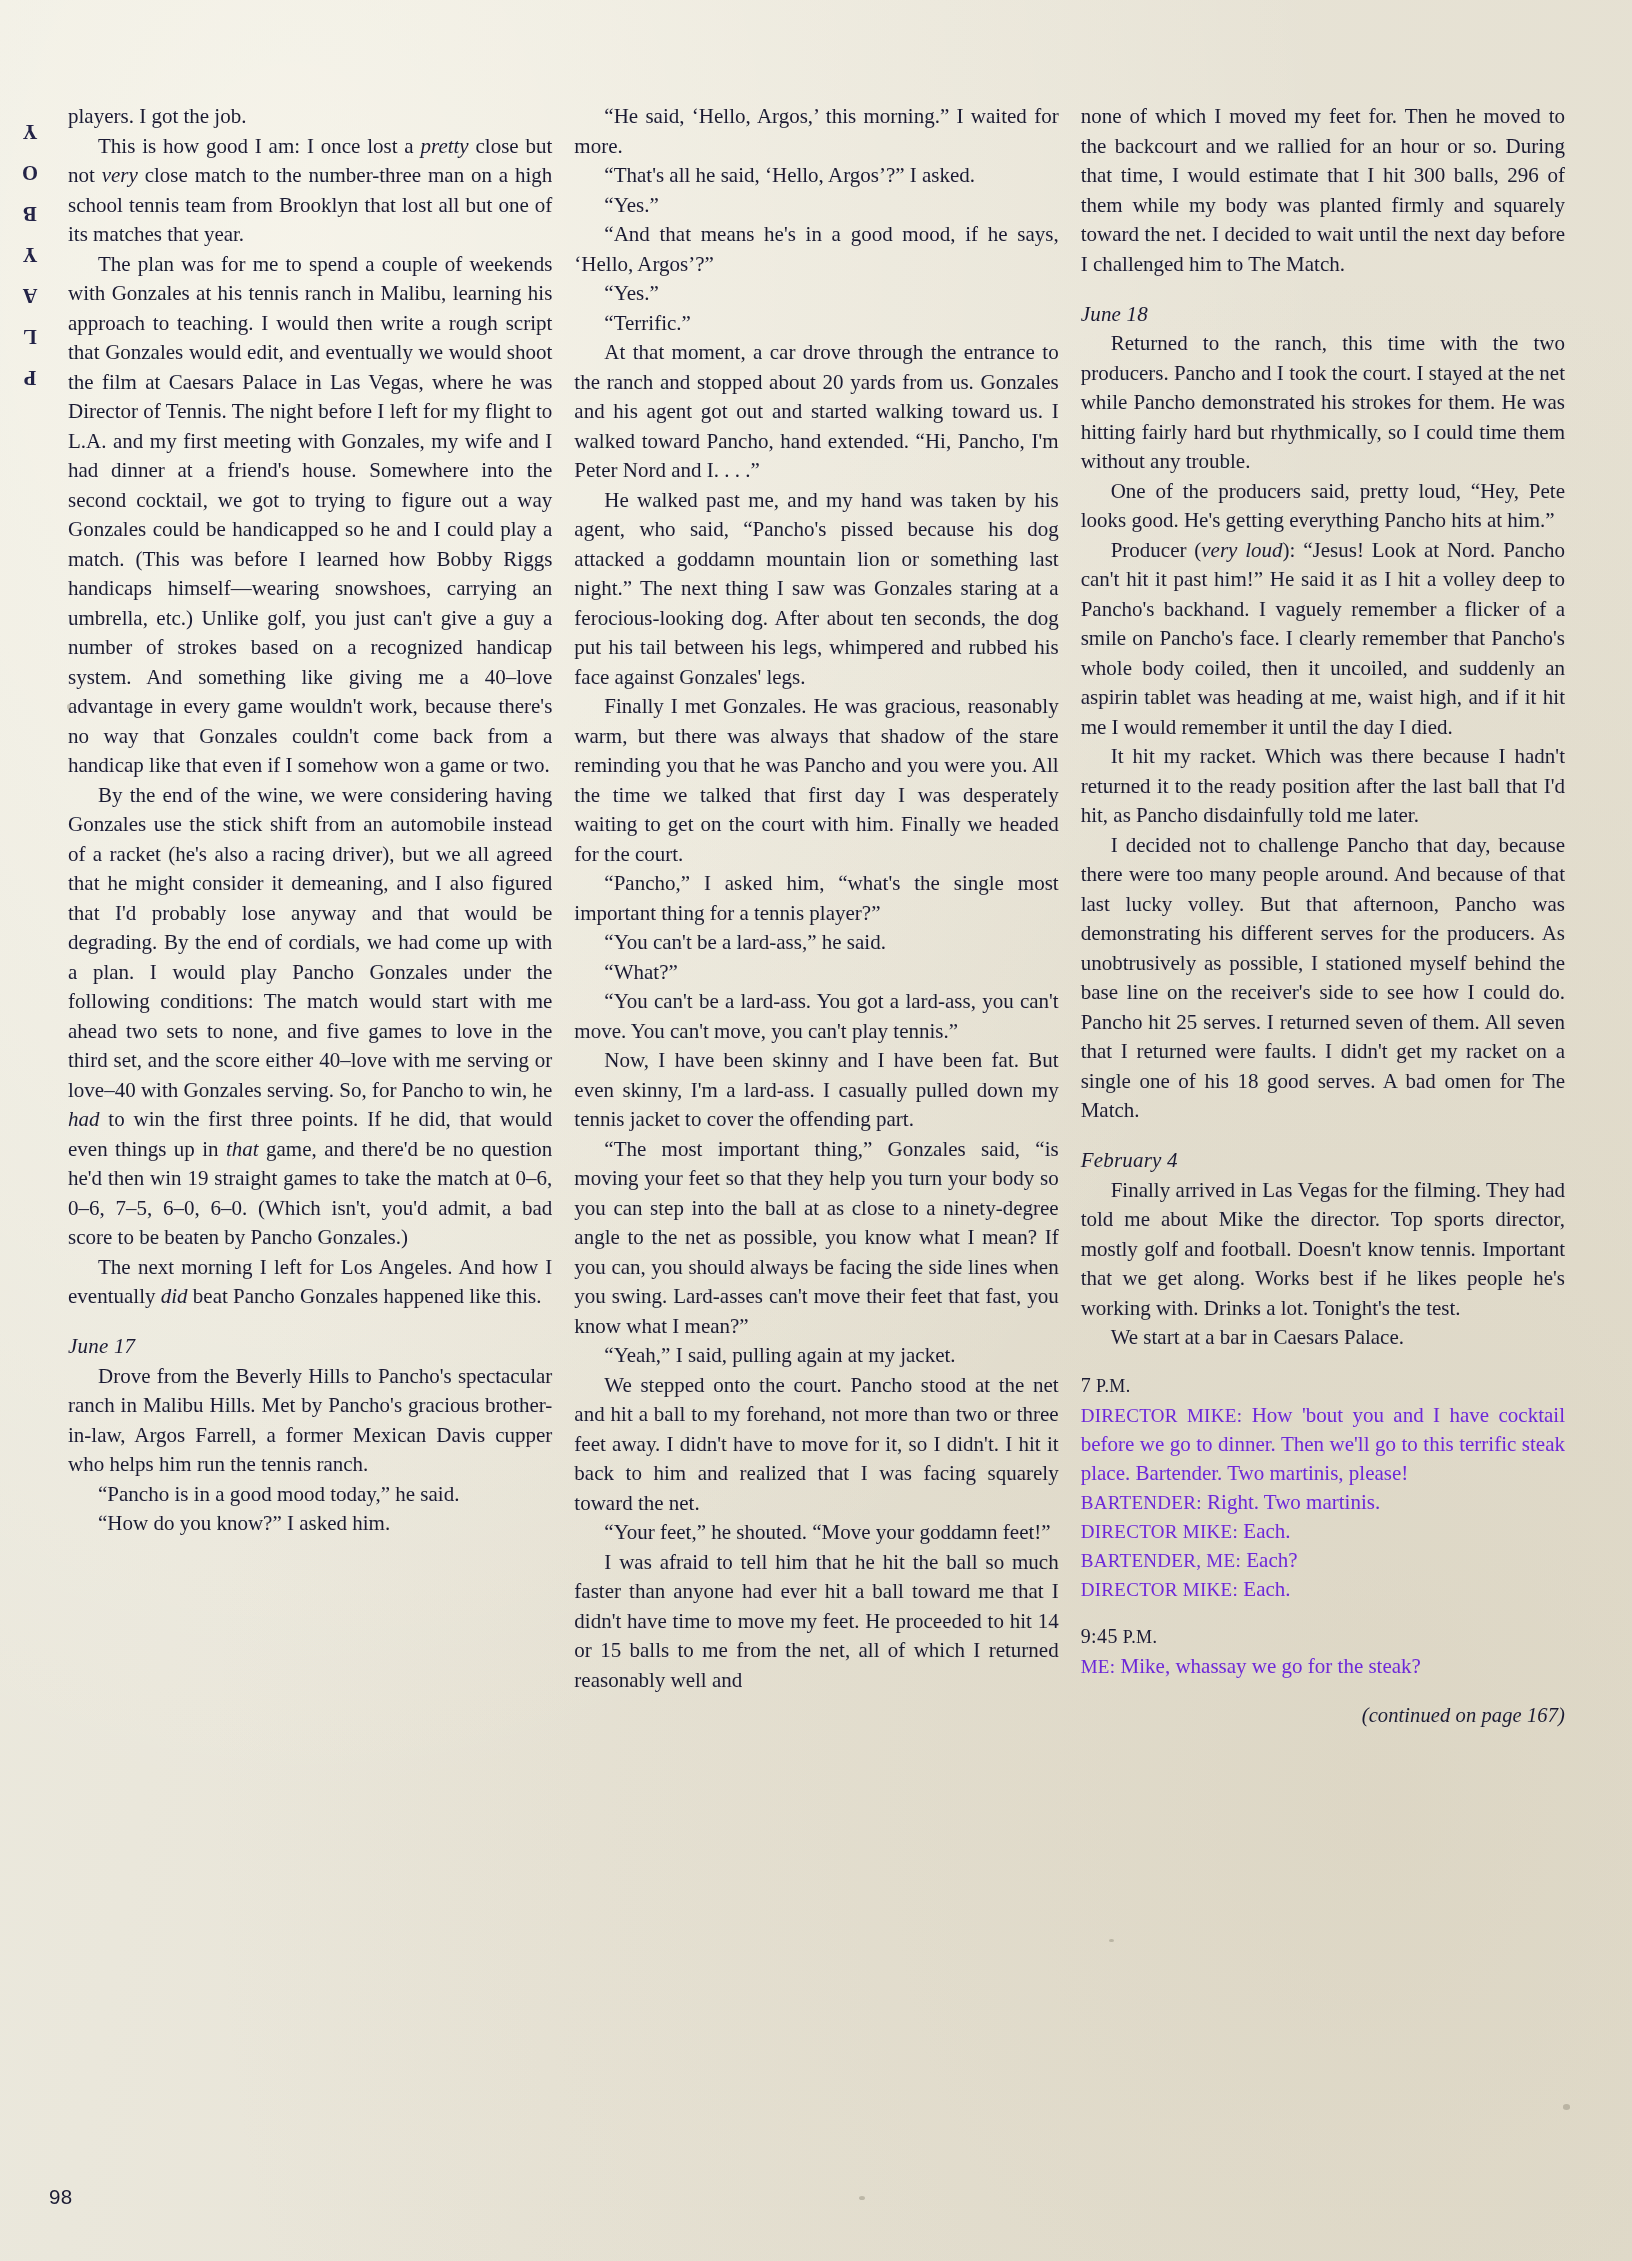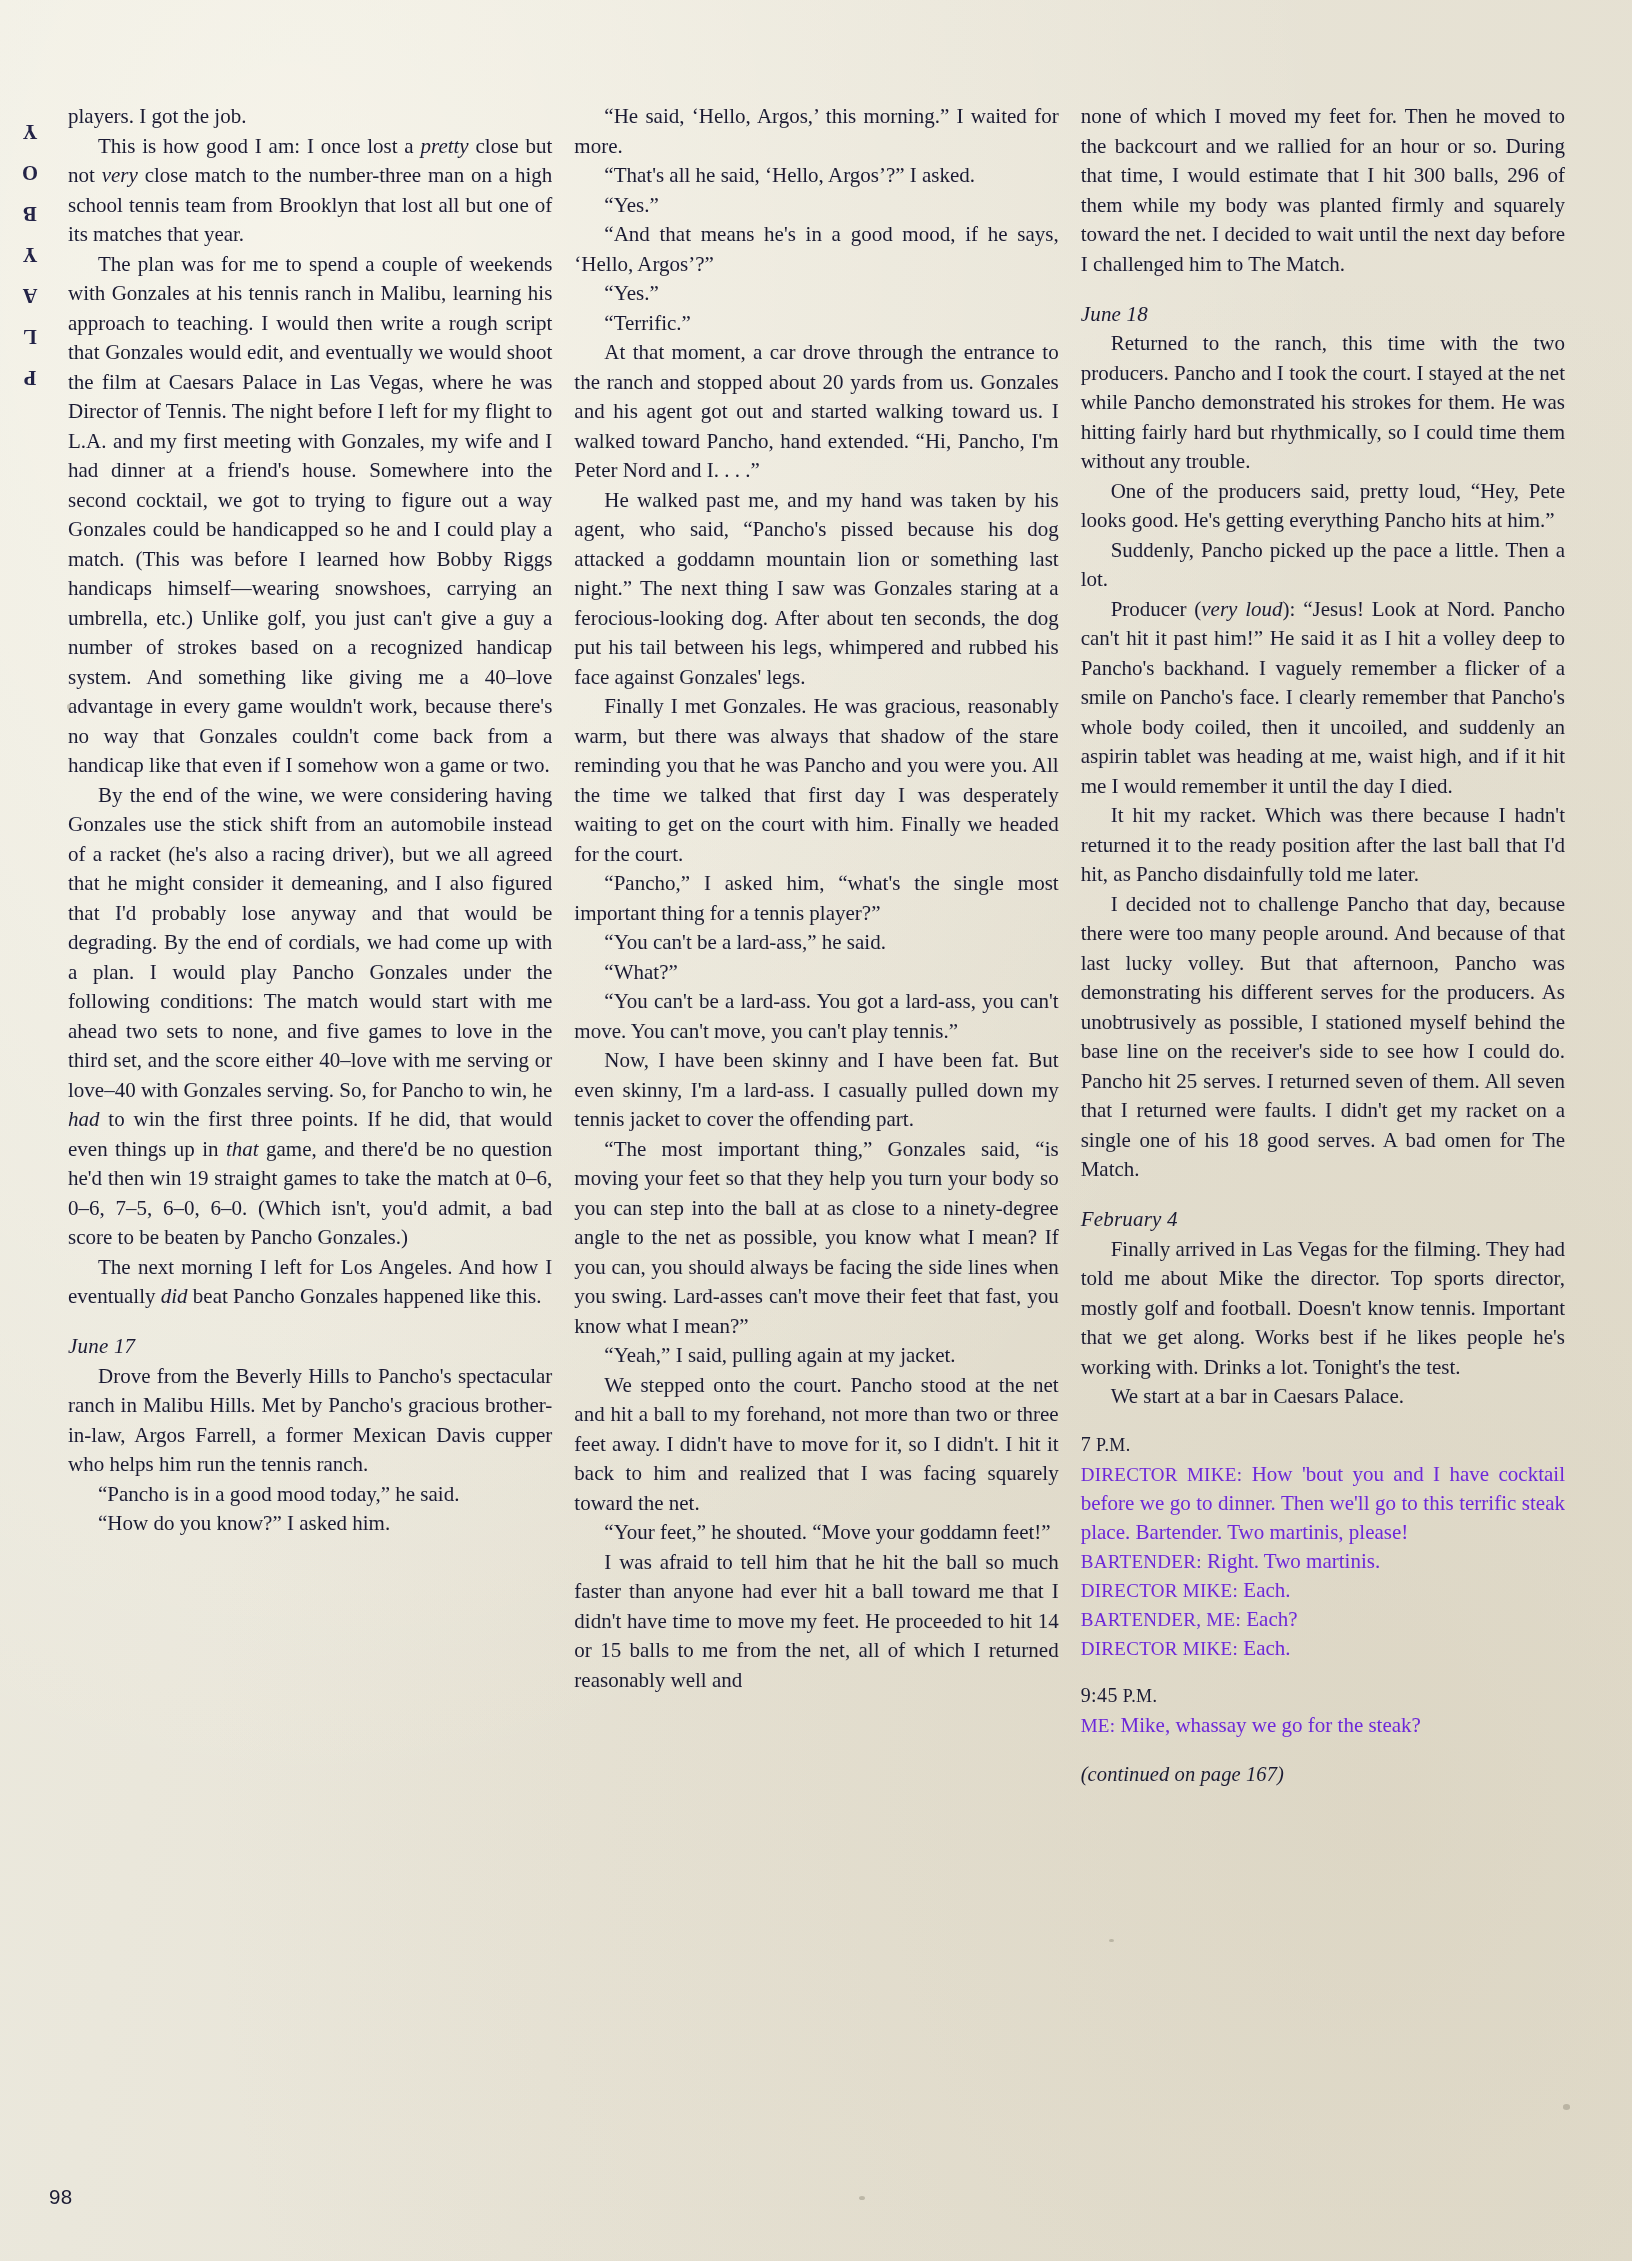--- a/index.html
+++ b/index.html
@@ -112,20 +112,21 @@
     left: 49px;
     bottom: 52px;
     font-size: 20.5px;
     font-family: "Liberation Sans", sans-serif;
     color: #1b1b33;
     letter-spacing: 0.3px;
   }
 
   #continued {
     margin-top: 20.5px;
+    text-align: right;
     font-style: italic;
     font-size: 20.5px;
     line-height: 29px;
     color: #1b1b33;
     letter-spacing: 0.1px;
   }
 
   
   .speck { position:absolute; background:#8e8a78; border-radius:50%; opacity:.45; }
 </style>
@@ -169,21 +170,20 @@
         <p class="body">“Yeah,” I said, pulling again at my jacket.</p>
         <p class="body">We stepped onto the court. Pancho stood at the net and hit a ball to my forehand, not more than two or three feet away. I didn't have to move for it, so I didn't. I hit it back to him and realized that I was facing squarely toward the net.</p>
         <p class="body">“Your feet,” he shouted. “Move your goddamn feet!”</p>
         <p class="body">I was afraid to tell him that he hit the ball so much faster than anyone had ever hit a ball toward me that I didn't have time to move my feet. He proceeded to hit 14 or 15 balls to me from the net, all of which I returned reasonably well and</p>
       </div>
     <div class="column">
       <p class="body noindent">none of which I moved my feet for. Then he moved to the backcourt and we rallied for an hour or so. During that time, I would estimate that I hit 300 balls, 296 of them while my body was planted firmly and squarely toward the net. I decided to wait until the next day before I challenged him to The Match.</p>
         <h3 class="daterule">June 18</h3>
         <p class="body">Returned to the ranch, this time with the two producers. Pancho and I took the court. I stayed at the net while Pancho demonstrated his strokes for them. He was hitting fairly hard but rhythmically, so I could time them without any trouble.</p>
         <p class="body">One of the producers said, pretty loud, “Hey, Pete looks good. He's getting everything Pancho hits at him.”</p>
-        <p class="body">Suddenly, Pancho picked up the pace a little. Then a lot.</p>
         <p class="body">Producer (<em>very loud</em>): “Jesus! Look at Nord. Pancho can't hit it past him!” He said it as I hit a volley deep to Pancho's backhand. I vaguely remember a flicker of a smile on Pancho's face. I clearly remember that Pancho's whole body coiled, then it uncoiled, and suddenly an aspirin tablet was heading at me, waist high, and if it hit me I would remember it until the day I died.</p>
         <p class="body">It hit my racket. Which was there because I hadn't returned it to the ready position after the last ball that I'd hit, as Pancho disdainfully told me later.</p>
         <p class="body">I decided not to challenge Pancho that day, because there were too many people around. And because of that last lucky volley. But that afternoon, Pancho was demonstrating his different serves for the producers. As unobtrusively as possible, I stationed myself behind the base line on the receiver's side to see how I could do. Pancho hit 25 serves. I returned seven of them. All seven that I returned were faults. I didn't get my racket on a single one of his 18 good serves. A bad omen for The Match.</p>
         <h3 class="daterule">February 4</h3>
         <p class="body">Finally arrived in Las Vegas for the filming. They had told me about Mike the director. Top sports director, mostly golf and football. Doesn't know tennis. Important that we get along. Works best if he likes people he's working with. Drinks a lot. Tonight's the test.</p>
         <p class="body">We start at a bar in Caesars Palace.</p>
         <p class="timestamp"><span class="num">7</span> <span>P.M.</span></p>
         <p class="script"><span class="speaker">DIRECTOR MIKE:</span> <span>How 'bout you and I have cocktail before we go to dinner. Then we'll go to this terrific steak place. Bartender. Two martinis, please!</span></p>
         <p class="script"><span class="speaker">BARTENDER:</span> <span>Right. Two martinis.</span></p>
         <p class="script"><span class="speaker">DIRECTOR MIKE:</span> <span>Each.</span></p>

